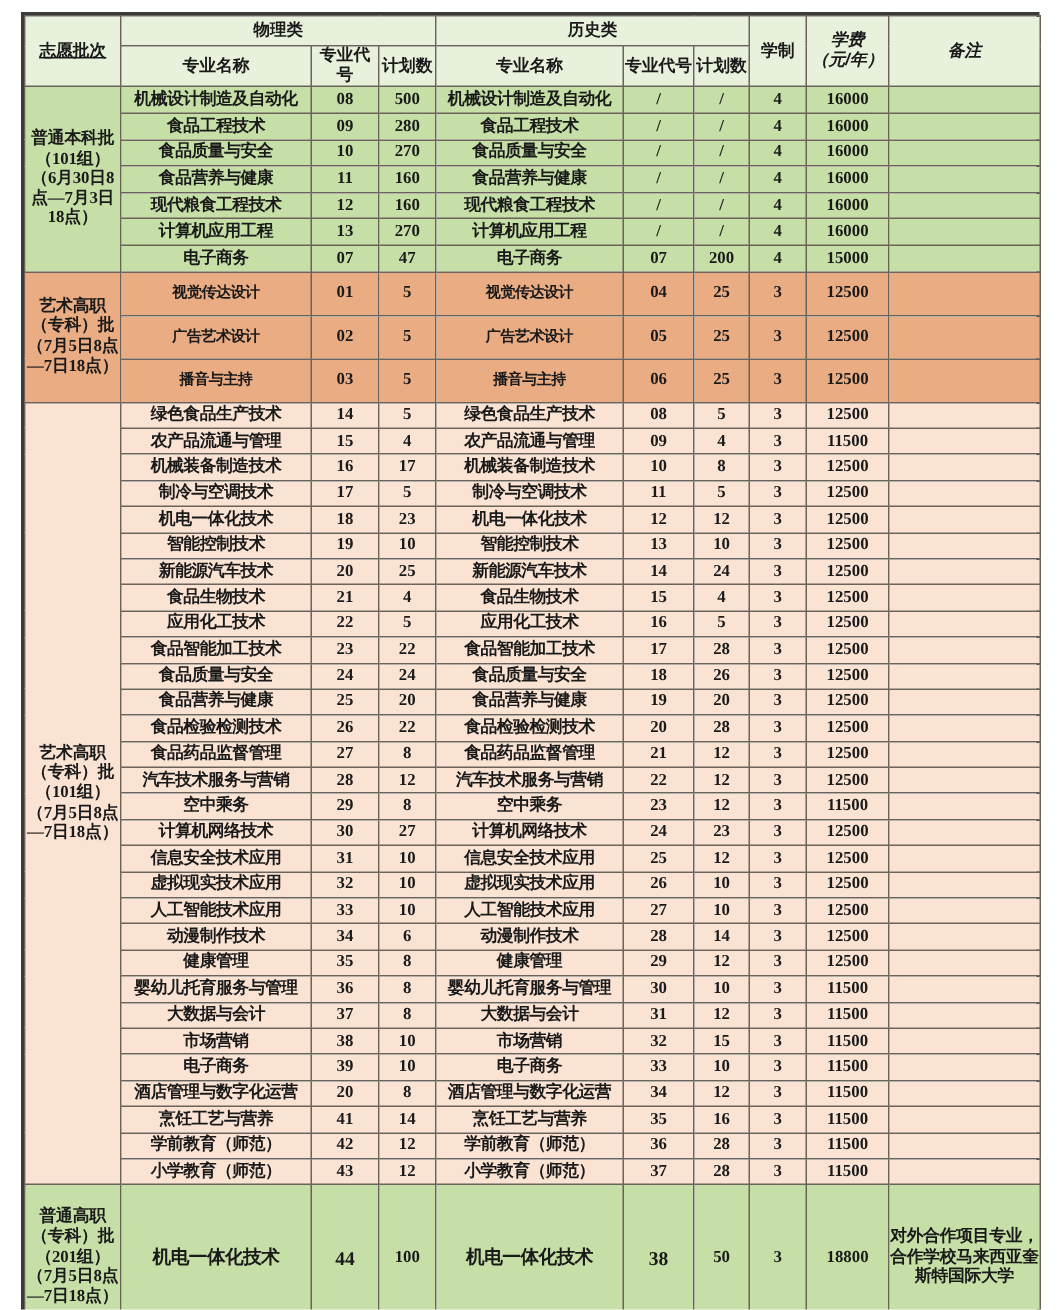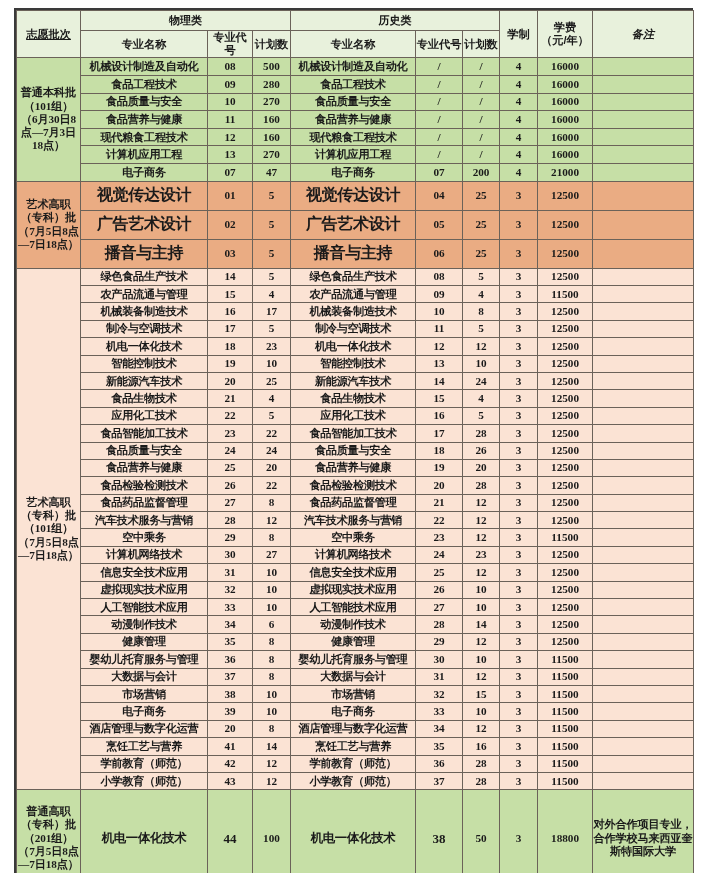--- a/index.html
+++ b/index.html
@@ -69,21 +69,21 @@
   .hdr-top td, .hdr-sub td {
     background: #e8f1dc;
     color: #ff0000;
     font-family: "Liberation Sans", "DejaVu Sans", sans-serif;
     font-weight: bold;
     font-size: 11.6px;
     height: 19px;
   }
   .hdr-top td.grouphead { font-size: 11px; }
   td.batch-head { font-size: 12.2px; text-decoration: underline; }
-  td.fee-head { line-height: 1.15; font-size: 11.4px; }
+  td.fee-head { line-height: 1.15; font-size: 11.4px; font-style: italic; }
   td.remark-head { font-size: 12.4px; font-style: italic; }
 
   
   tr.z-green td      { background: #c6dfa6; height: 16.6px; }
   tr.z-art td        { background: #eaac83; height: 28px; }
   tr.z-voc td        { background: #fbe3d4; height: 16.4px; }
   tr.z-coop td       { background: #c6dfa6; height: 96px; }
 
   td.batchcell {
     font-family: Liberation Serif, serif;
@@ -107,21 +107,21 @@
   td.num, td.years, td.fee {
     font-weight: bold;
     font-size: 11.6px;
   }
   td.remark {
     font-size: 11.4px;
     line-height: 1.42;
     padding: 2px 6px;
     letter-spacing: -0.2px;
   }
-  tr.z-art td.major { font-size: 16px; }
+  tr.z-art td.major { font-size: 10px; }
   tr.z-coop td.major { font-size: 12.4px; }
   tr.z-coop td.code { font-size: 13px; }
 </style>
 </head>
 <body>
 
 <div id="page">
 
 
   <div class="table-wrap">
@@ -228,21 +228,21 @@
             <td class="remark"></td>
           </tr>
           <tr class="z-green">
             <td class="major">电子商务</td>
             <td class="code">07</td>
             <td class="num">47</td>
             <td class="major">电子商务</td>
             <td class="code">07</td>
             <td class="num">200</td>
             <td class="years">4</td>
-            <td class="fee">21000</td>
+            <td class="fee">15000</td>
             <td class="remark"></td>
           </tr>
           <tr class="z-art">
             <td class="batchcell" rowspan="3">艺术高职（专科）批（7月5日8点—7日18点）</td>
             <td class="major">视觉传达设计</td>
             <td class="code">01</td>
             <td class="num">5</td>
             <td class="major">视觉传达设计</td>
             <td class="code">04</td>
             <td class="num">25</td>

